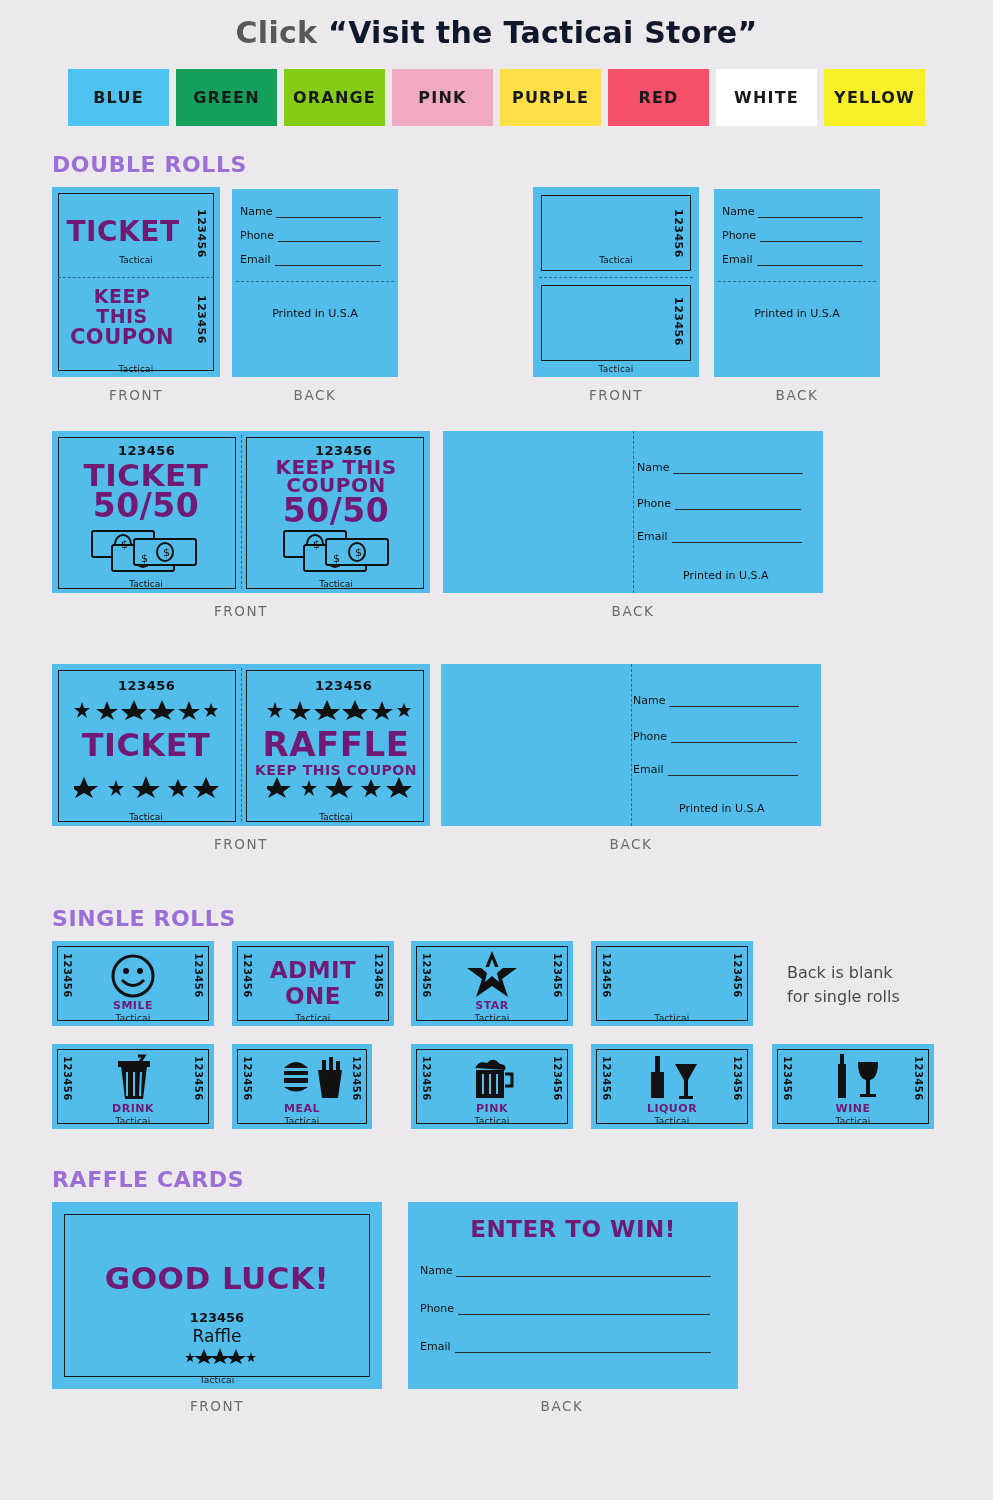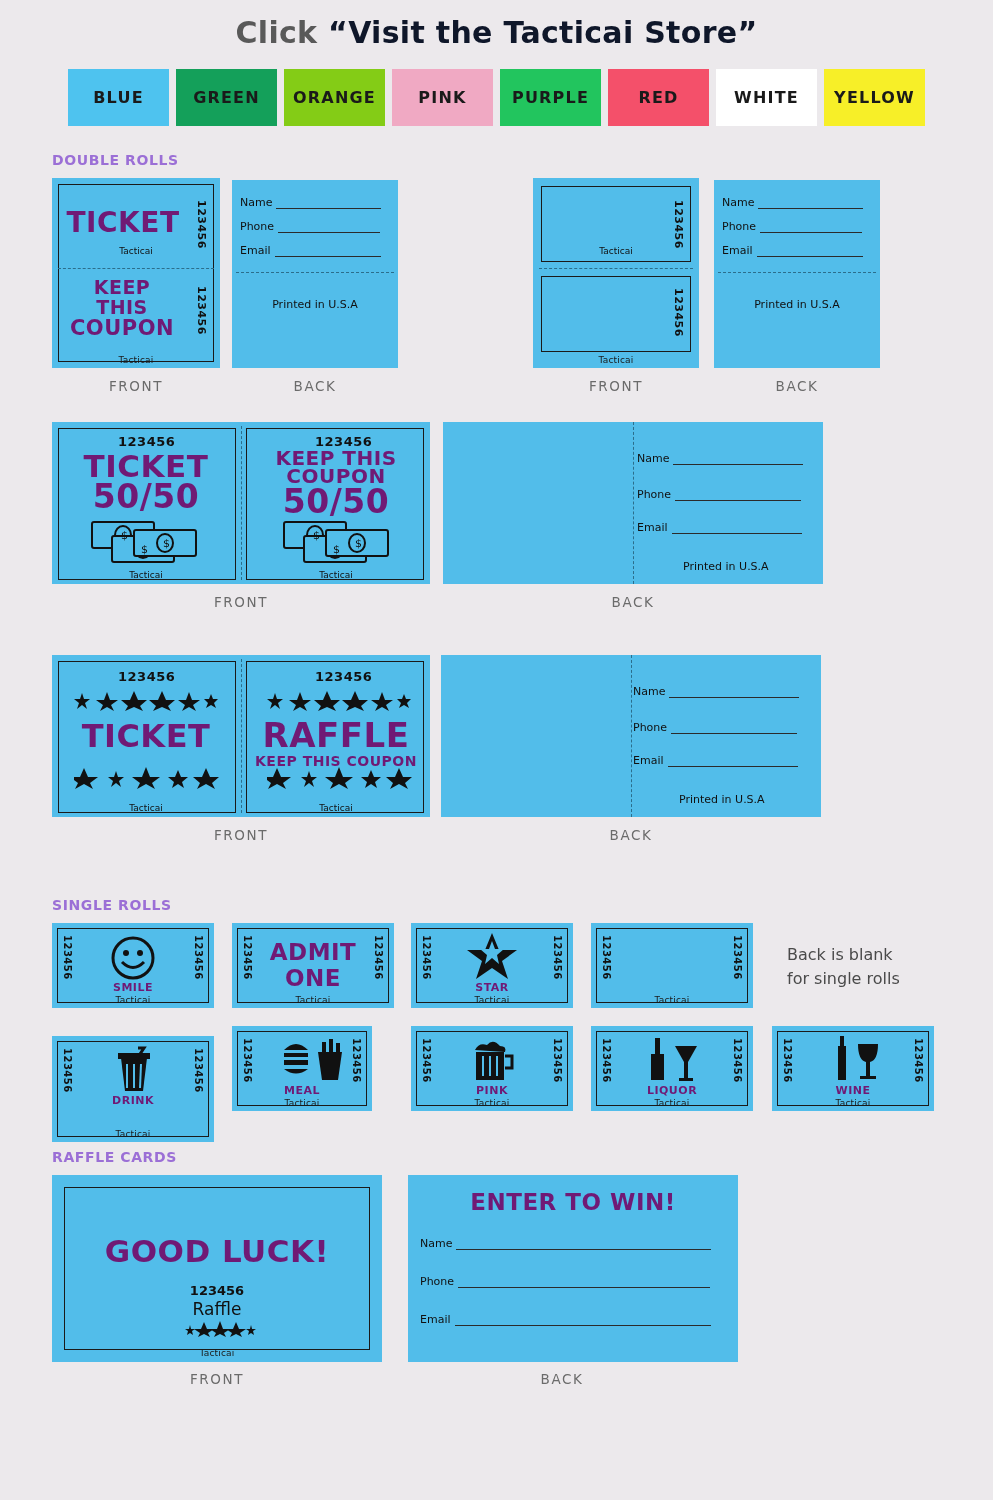--- a/index.html
+++ b/index.html
@@ -31,21 +31,21 @@
   .swatch{
     width:101px;height:57px;
     display:flex;align-items:center;justify-content:center;
     font-weight:bold;font-size:16px;
     letter-spacing:1.2px;
     color:#1a1a1a;
     font-family:"DejaVu Sans", sans-serif;
   }
   .section-title{
     font-weight:bold;
-    font-size:14px;
+    font-size:22px;
     color:#9b6fd6;
     letter-spacing:.6px;
     margin:26px 0 10px 52px;
     font-family:"DejaVu Sans", sans-serif;
   }
   .caption{
     text-align:center;
     font-size:13.5px;
     letter-spacing:1.6px;
     color:#6b6b6b;
@@ -140,21 +140,21 @@
     </div>
   <div class="swatch" style="background:#14a05a">
       <span>GREEN</span>
     </div>
   <div class="swatch" style="background:#84cc16">
       <span>ORANGE</span>
     </div>
   <div class="swatch" style="background:#f0a9c3">
       <span>PINK</span>
     </div>
-  <div class="swatch" style="background:#22c55e">
+  <div class="swatch" style="background:#fde047">
       <span>PURPLE</span>
     </div>
   <div class="swatch" style="background:#f4506a">
       <span>RED</span>
     </div>
   <div class="swatch" style="background:#ffffff">
       <span>WHITE</span>
     </div>
   <div class="swatch" style="background:#f7ef28">
       <span>YELLOW</span>
@@ -407,21 +407,21 @@
     <div class="num-v" style="left:10px;top:12px;font-size:10px;">123456</div>
     <div class="num-v" style="right:10px;top:12px;font-size:10px;">123456</div>
     <div class="brand">Tacticai</div>
   </div>
 
   <div class="note" style="left:787px;top:20px;">
     <div>Back is blank</div>
     <div>for single rolls</div>
   </div>
 
-  <div class="ticket abs" style="left:52px;top:113px;width:162px;height:106px;">
+  <div class="ticket abs" style="left:52px;top:103px;width:162px;height:85px;">
     <div class="inner-border" style="inset:5px;"></div>
     <div class="num-v" style="left:10px;top:12px;font-size:10px;">123456</div>
     <div class="num-v" style="right:10px;top:12px;font-size:10px;">123456</div>
     <svg class="abs" style="left:62px;top:10px;" width="40" height="48" viewBox="0 0 40 48">
       <path d="M7 12 L33 12 L29 45 L11 45 Z" fill="#111"></path>
       <rect x="4" y="7" width="32" height="6" fill="#111"></rect>
       <path d="M24 2 L30 2 L22 14" stroke="#111" stroke-width="3" fill="none"></path>
       <g stroke="#52bdea" stroke-width="2">
           <line x1="13" y1="18" x2="13" y2="42"></line>
           <line x1="20" y1="18" x2="20" y2="42"></line>

